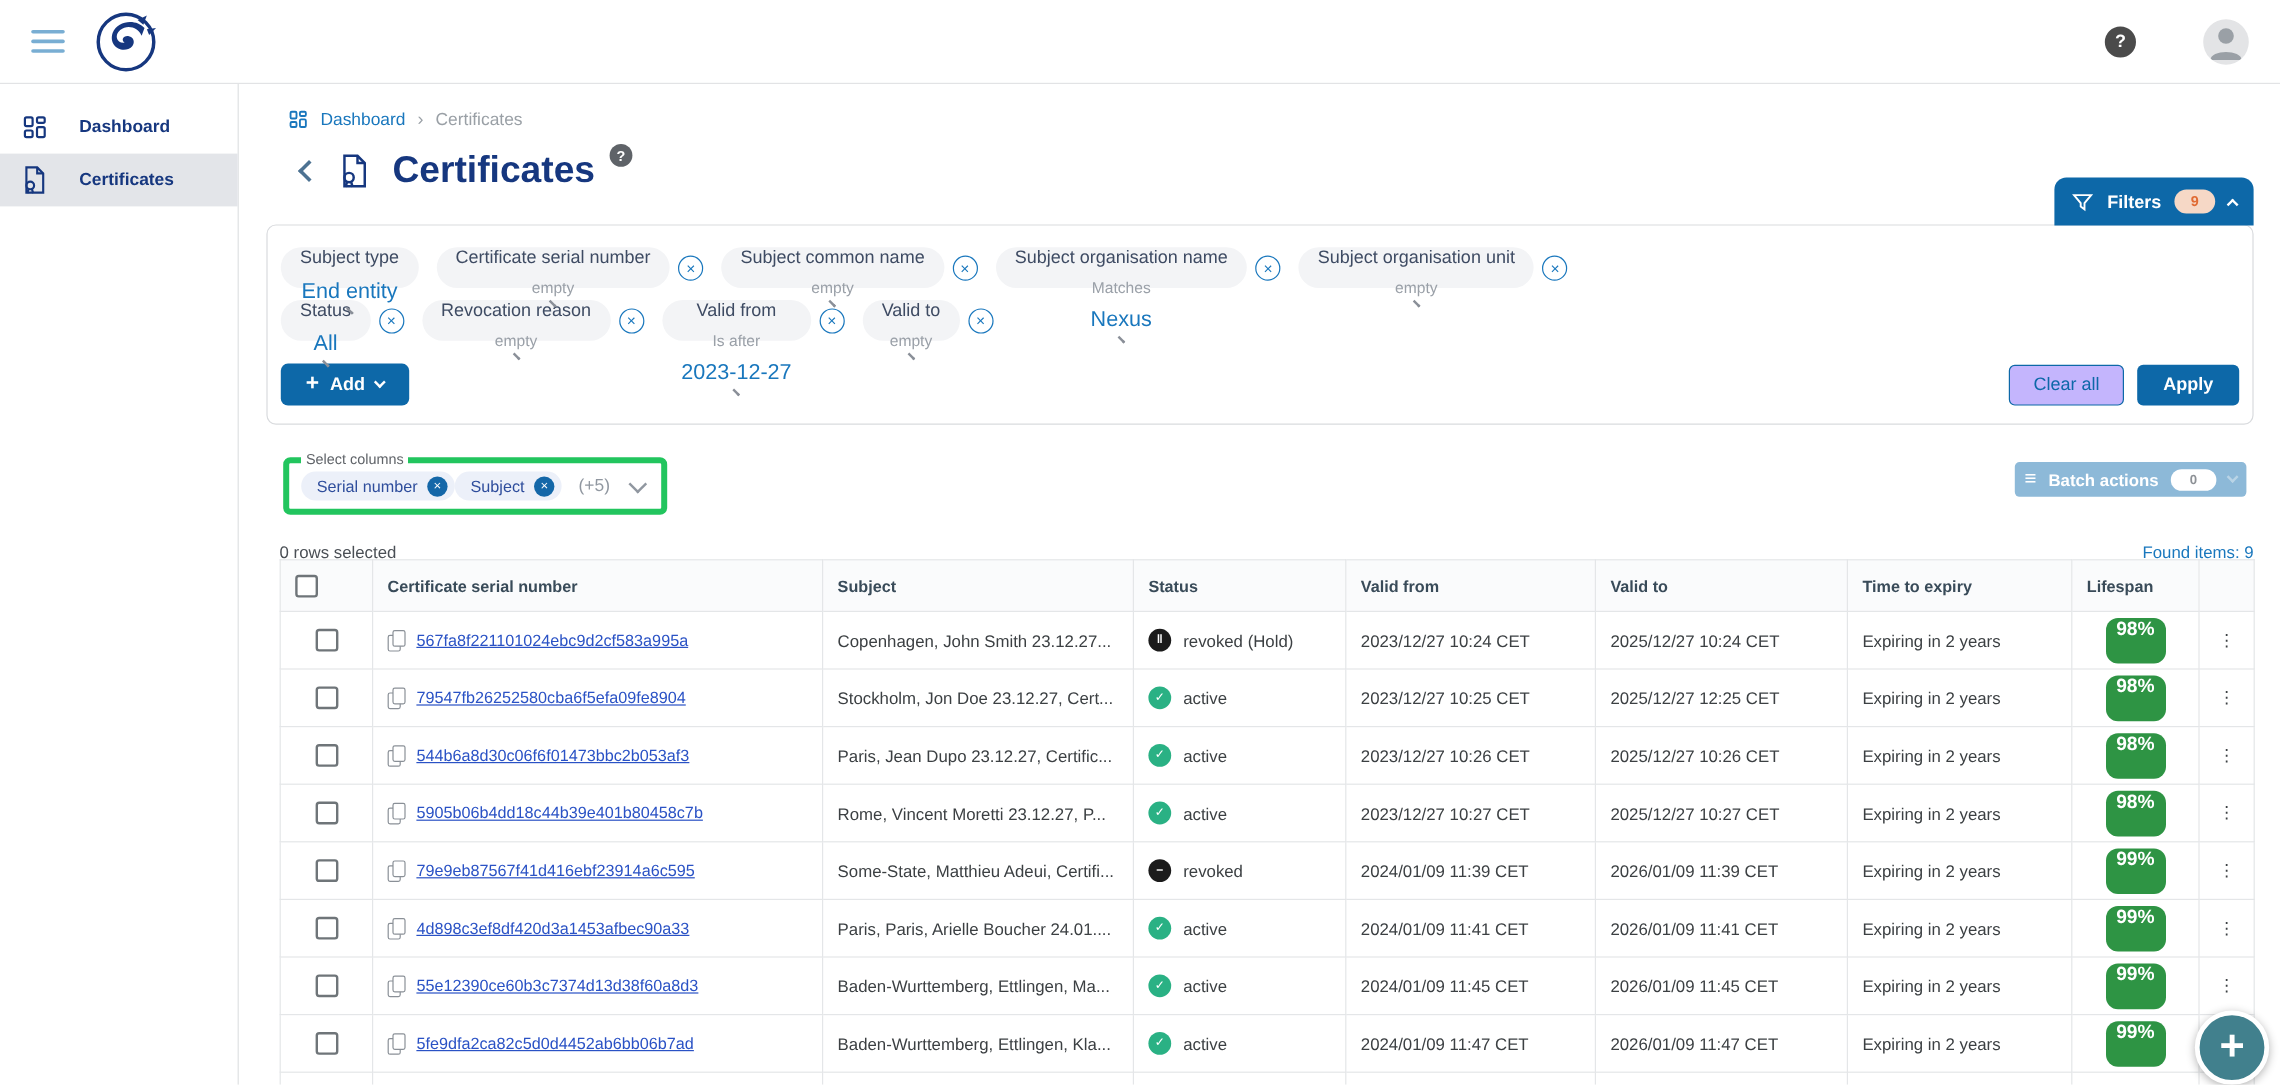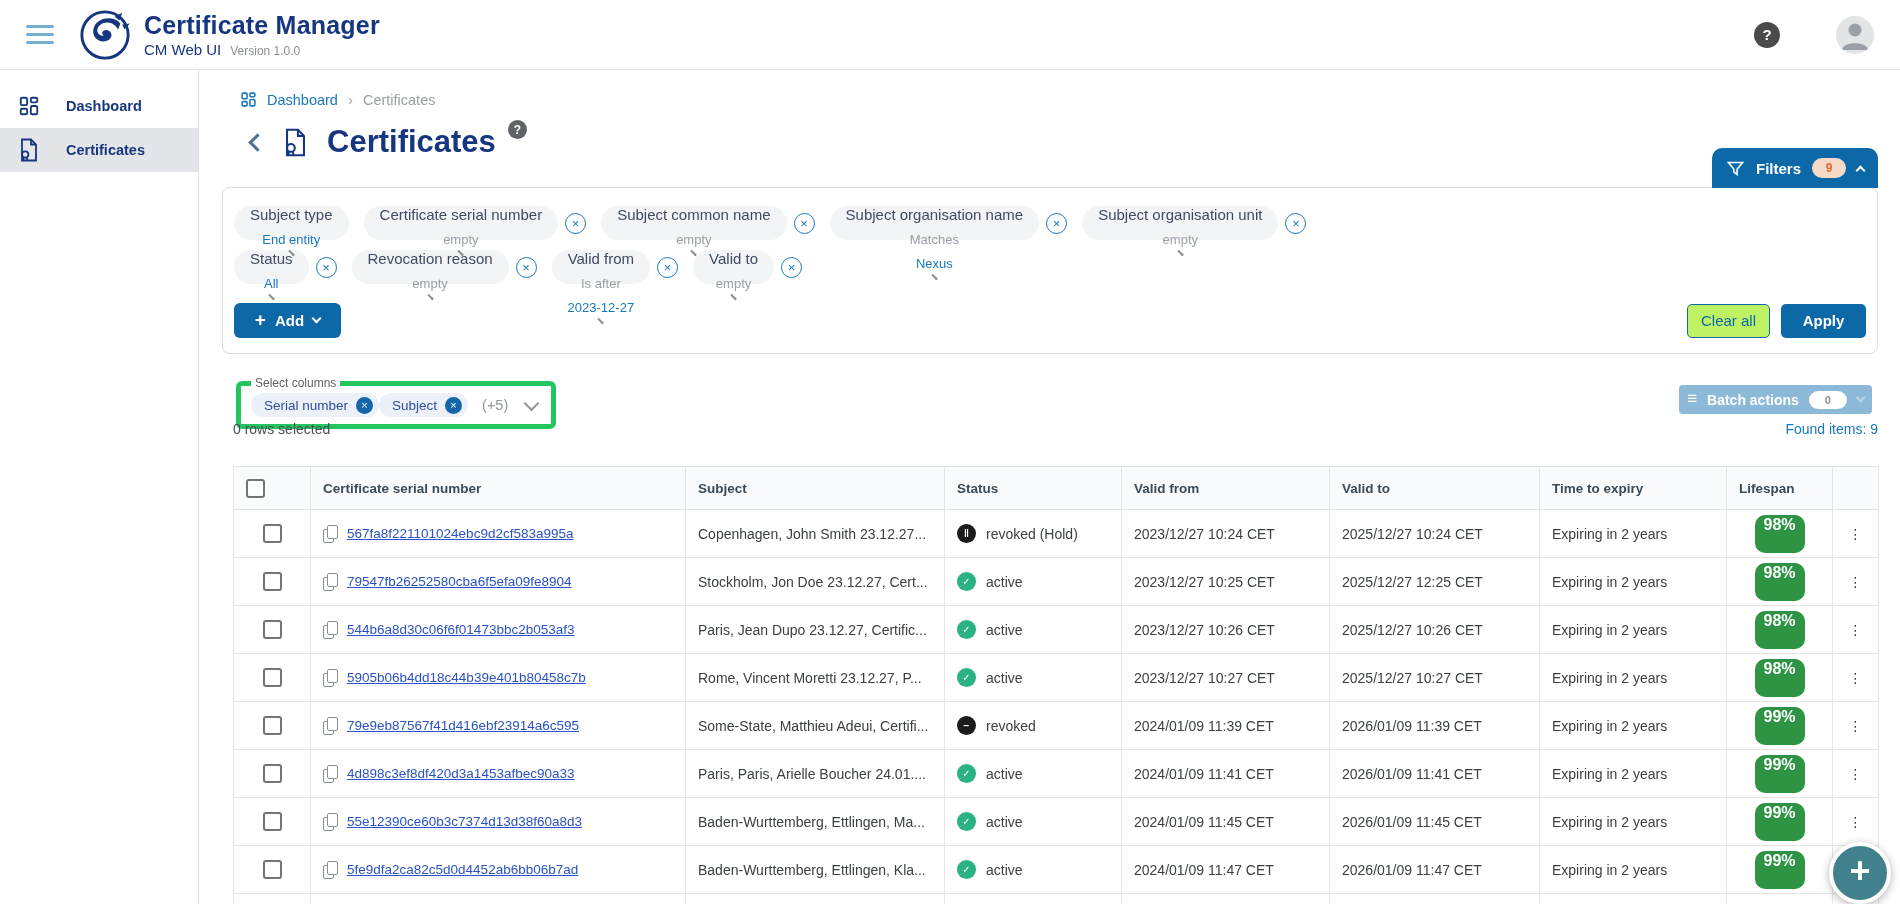--- a/index.html
+++ b/index.html
@@ -58,31 +58,31 @@
   .chev.down-white { border-color:#fff; transform:rotate(45deg); margin-top:-4px; }
 
   .filter-panel { position:absolute; left:23px; top:117px; width:1656px; height:167px; border:1px solid #d9dbde;
     border-radius:8px; padding:18px 11px 15px; display:flex; flex-direction:column; gap:10px; background:#fff; }
   .chip-row { display:flex; align-items:center; gap:15px; }
   .chip-group { display:flex; align-items:center; }
   .chip { display:flex; align-items:center; gap:9px; height:34px; background:#f3f4f6; border-radius:17px;
     padding:0 16px; cursor:pointer; white-space:nowrap;flex-direction:column; }
   .chip .flabel { font-size:15px; color:#3e4b63; }
   .chip .fop { font-size:13px; color:#9aa0a8; }
-  .chip .fval { font-size:13px; color:#1977bd; }
+  .chip .fval { font-size:18px; color:#1977bd; }
   .chip .fempty { font-size:13px; color:#9aa0a8; }
   .chip-clear { margin-left:7px; width:21px; height:21px; border-radius:50%; border:1.5px solid #1977bd;
     color:#1977bd; font-size:13px; line-height:1; display:flex; align-items:center; justify-content:center;
     background:#fff; cursor:pointer; }
   .panel-actions { margin-top:auto; display:flex; align-items:center; }
   .add-btn { width:107px; height:35px; background:#0d68a8; color:#fff; border:none; border-radius:6px;
     font-size:15px; font-weight:bold; display:flex; align-items:center; justify-content:center; gap:9px; cursor:pointer; }
   .add-plus { font-size:19px; font-weight:bold; margin-top:-2px; }
   .spacer { flex:1; }
-  .clear-btn { width:83px; height:34px; background:#bef264; border:1.5px solid #0d68a8; color:#0d68a8;
+  .clear-btn { width:96px; height:34px; background:#c4b5fd; border:1.5px solid #0d68a8; color:#0d68a8;
     border-radius:5px; font-size:15px; cursor:pointer; margin-right:11px; }
   .apply-btn { width:85px; height:34px; background:#0d68a8; border:none; color:#fff; border-radius:5px;
     font-size:15px; font-weight:bold; cursor:pointer; }
 
   
   .selector-row { position:absolute; left:37px; top:306px; right:28px; display:flex; align-items:flex-start; }
   fieldset.col-select { border:5px solid #22c55e; border-radius:6px; padding:3px 14px 7px 10px;
     display:flex; align-items:center; gap:12px; }
   fieldset.col-select legend { font-size:12px; color:#5f6368; padding:0 4px; }
   .col-chips { display:flex; align-items:center; }
@@ -95,21 +95,21 @@
     transform:rotate(45deg); margin:-4px 0 0 6px; cursor:pointer; }
   .batch-btn { margin-left:auto; margin-top:9px; width:193px; height:29px; background:#8db9d8; border:none;
     border-radius:4px; color:#fff; display:flex; align-items:center; justify-content:center; gap:10px;
     font-size:14px; font-weight:bold; cursor:default; }
   .batch-burger { font-size:17px; font-weight:normal; margin-top:-1px; }
   .batch-pill { width:38px; height:18px; background:#fff; border-radius:9px; color:#8d9196; font-size:11px;
     font-weight:bold; display:flex; align-items:center; justify-content:center; }
   .chev.batch { border-color:#b9d4e6; transform:rotate(45deg); margin-top:-4px; }
 
   
-  .meta-row { position:absolute; left:34px; top:351px; width:1645px; display:flex; justify-content:space-between; font-size:14px; }
+  .meta-row { position:absolute; left:34px; top:382px; width:1645px; display:flex; justify-content:space-between; font-size:14px; }
   .rows-selected { color:#4a4f55; }
   .found-items { color:#1977bd; cursor:pointer; }
 
   table.grid { position:absolute; left:34px; top:396px; width:1645px; border-collapse:collapse; table-layout:fixed; background:#fff; }
   .grid th, .grid td { border:1px solid #e4e6e8; overflow:hidden; white-space:nowrap; }
   .grid thead th { height:43px; background:#fafbfc; font-size:13.5px; font-weight:bold; color:#394b59;
     text-align:left; padding:0 12px; }
   .grid tbody td { height:48px; background:#fff; font-size:14px; color:#3c4043; padding:0 12px; }
   .c-check { text-align:center; }
   .checkbox { display:inline-block; width:19px; height:19px; border:2px solid #6f7579; border-radius:3px;
@@ -145,27 +145,20 @@
         <span></span>
         <span></span>
     </div>
     <div class="logo">
       <svg class="ic" width="54" height="54" viewBox="0 0 56 56">
         <circle cx="28" cy="28" r="24" fill="none" stroke="#16377f" stroke-width="3"></circle>
         <path d="M44 16 C37 8 21 9 16.5 20 C13 30 22 37 30 34 C36.5 31.5 36 24 30.5 23 C25.5 22.2 23.5 26.5 26.8 28.6 C20 29.5 17.5 22 23 17.6 C29.5 12.5 38.5 15.5 41.5 22.5 Z" fill="#16377f"></path>
         <path d="M38 9 l8 -4 -3 8 z" fill="#16377f"></path>
         <path d="M46 17 l8 -1 -6 6 z" fill="#16377f"></path>
       </svg>
-    </div>
-    <div class="brand">
-      <div class="brand-title">Certificate Manager</div>
-      <div class="brand-sub">
-        <span class="product">CM Web UI</span>
-        <span class="version">Version 1.0.0</span>
-      </div>
     </div>
     <div class="topbar-right">
       <div class="help-circle">?</div>
       <div class="avatar">
         <svg class="ic" width="38" height="38" viewBox="0 0 38 38">
           <circle cx="19" cy="14" r="6.5" fill="#9aa0a6"></circle>
           <path d="M6 34 c0 -9 26 -9 26 0 z" fill="#9aa0a6"></path>
         </svg>
       </div>
     </div>

